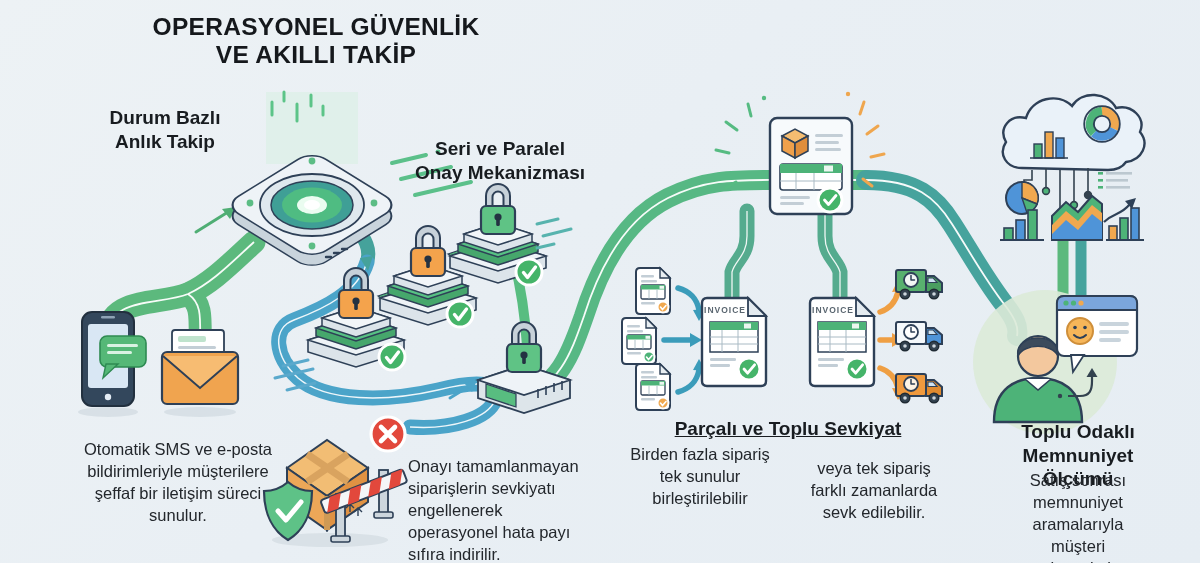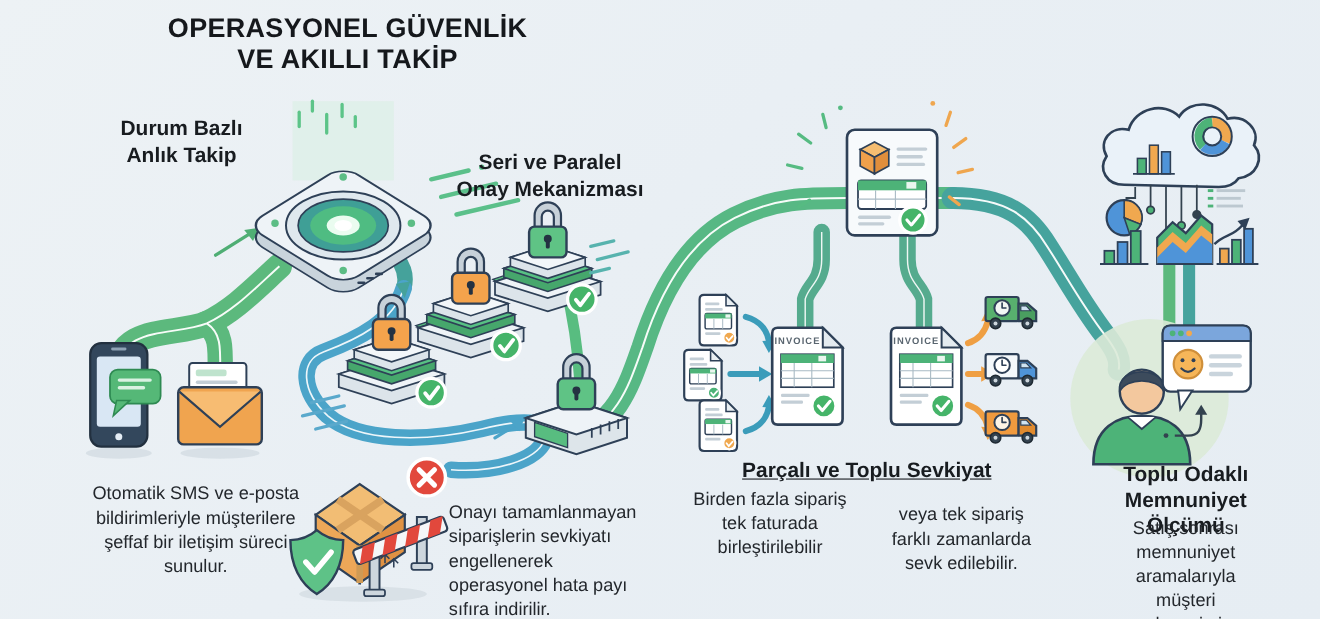--- a/index.html
+++ b/index.html
@@ -452,21 +452,21 @@
 şeffaf bir iletişim süreci
 sunulur.</div>
 <div class="t cap left-align" style="left:408px;top:456px;">Onayı tamamlanmayan
 siparişlerin sevkiyatı
 engellenerek
 operasyonel hata payı
 sıfıra indirilir.</div>
 
 <div class="t sub" style="left:788px;top:417px;font-size:19px;text-decoration:underline;">Parçalı ve Toplu Sevkiyat</div>
 <div class="t cap" style="left:700px;top:444px;">Birden fazla sipariş
-tek faturada
+tek sunulur
 birleştirilebilir</div>
 <div class="t cap" style="left:874px;top:458px;">veya tek sipariş
 farklı zamanlarda
 sevk edilebilir.</div>
 
 <div class="t sub" style="left:1078px;top:420px;">Toplu Odaklı
 Memnuniyet Ölçümü</div>
 <div class="t cap" style="left:1078px;top:470px;">Satış sonrası memnuniyet
 aramalarıyla müşteri
 deneyimi raporlanır ve

